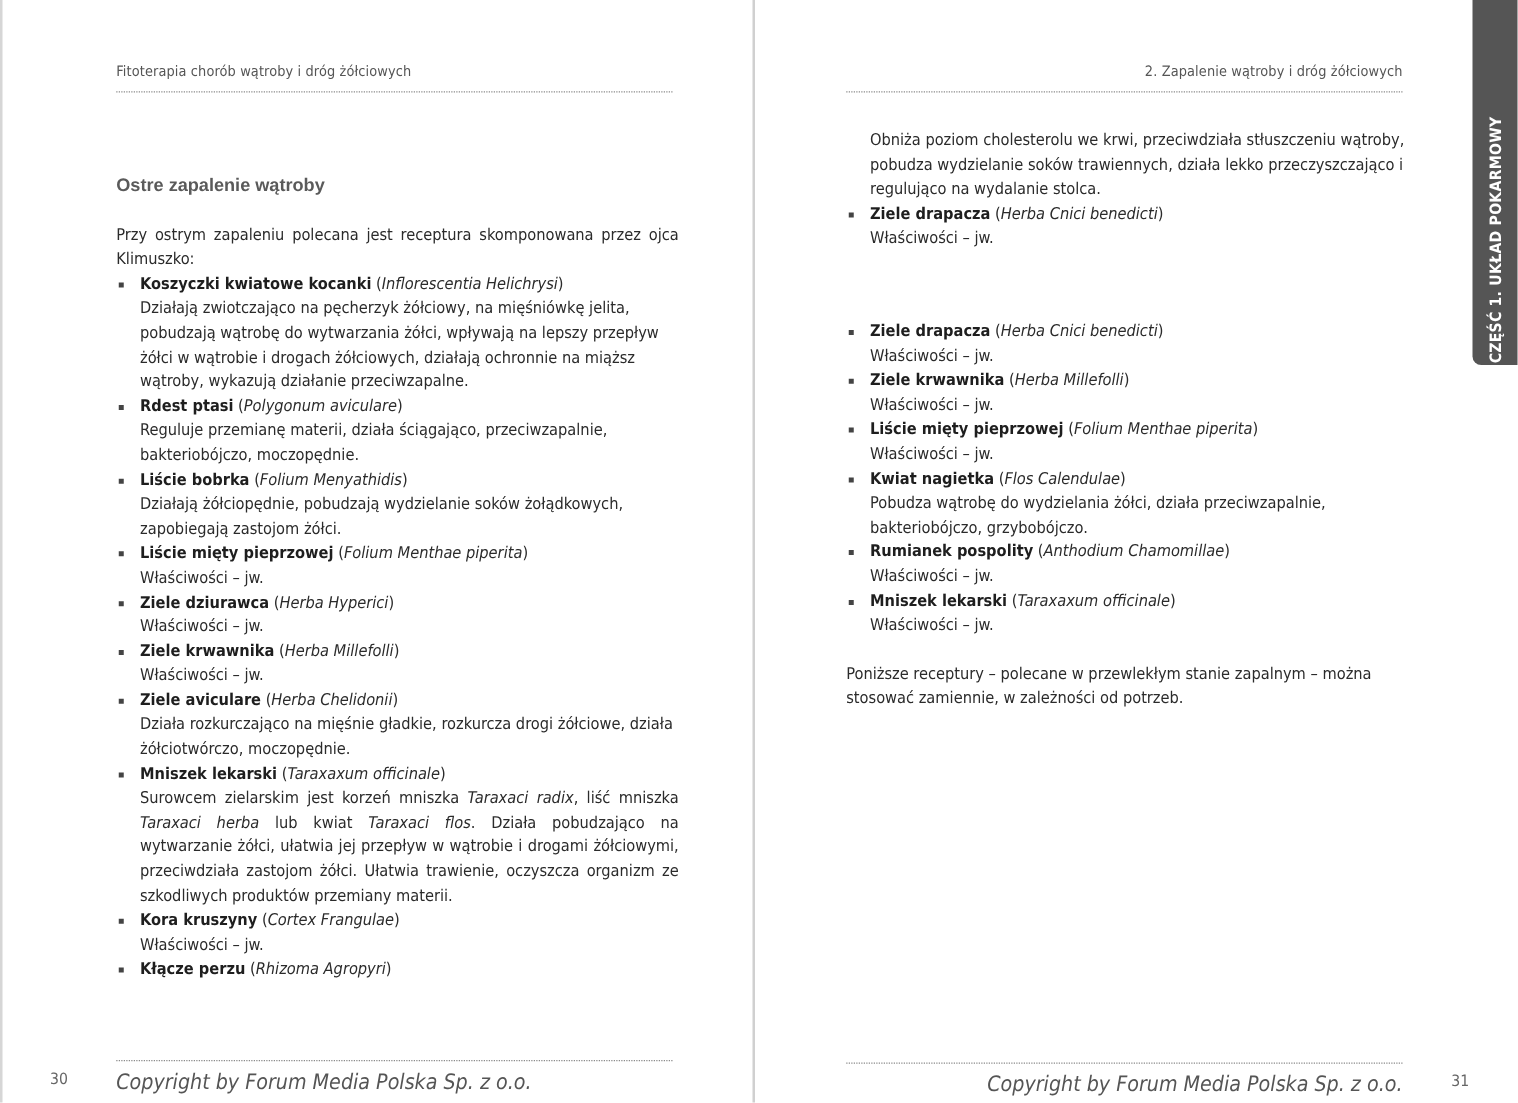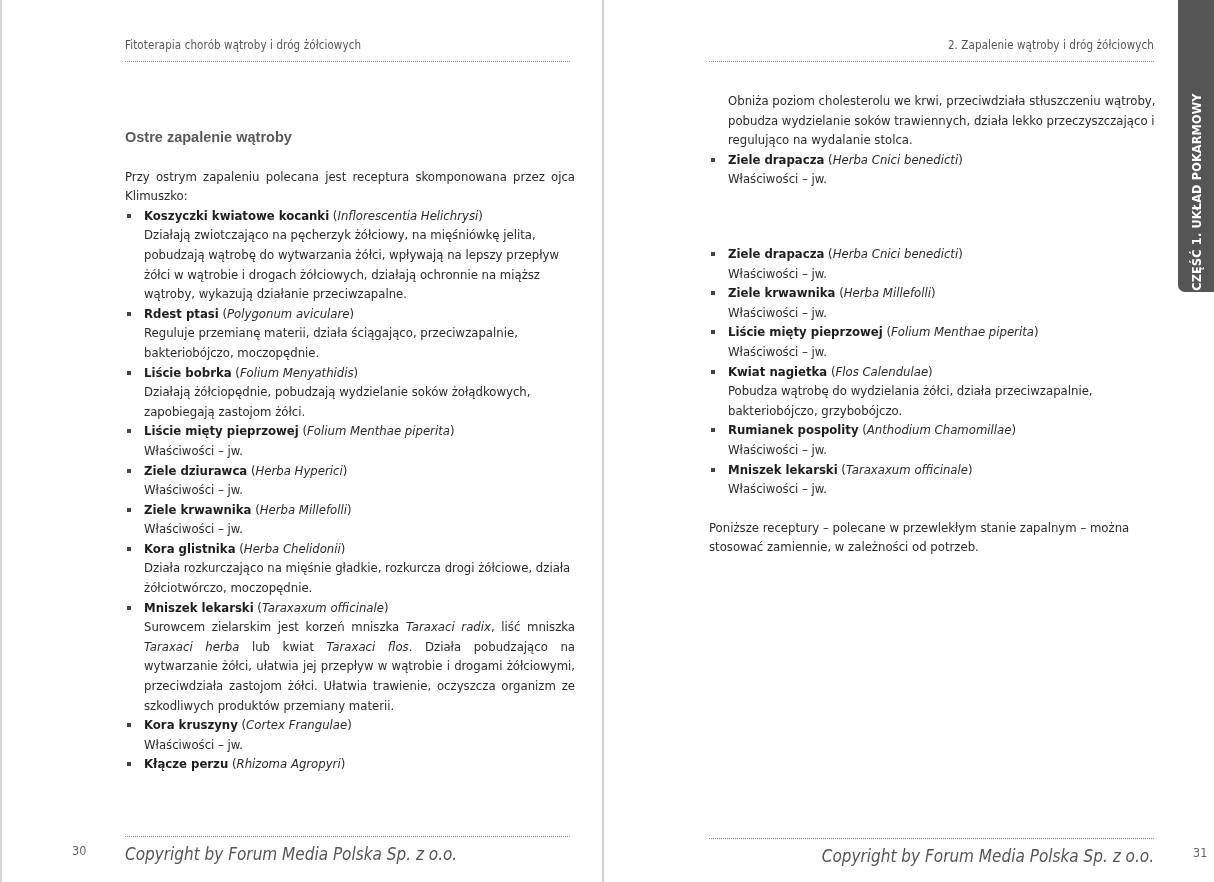--- a/index.html
+++ b/index.html
@@ -4,21 +4,21 @@
 <style>
   html, body { margin:0; padding:0; }
   body {
     width:1214px; height:882px; overflow:hidden; position:relative;
     background:#ffffff;
     font-family:"DejaVu Sans", sans-serif;
     color:#2b2b2b;
   }
   .left-edge { position:absolute; left:0; top:0; width:2px; height:882px; background:#d6d6d6; }
   .gutter { position:absolute; left:602px; top:0; width:2px; height:882px; background:#d0d0d0; }
-  .page { position:absolute; top:0; height:700px;margin-left:32px; }
+  .page { position:absolute; top:12px; height:700px; }
   .page.left { left:0; width:602px; }
   .page.right { left:604px; width:610px; }
 
   .running-head {
     position:absolute; top:38px; font-family:"DejaVu Sans Condensed","DejaVu Sans", sans-serif;
     font-size:11.5px; color:#555; letter-spacing:0.1px; white-space:nowrap;
   }
   .page.left .running-head { left:93px; }
   .page.right .running-head { right:92px; }
   .rule {
@@ -88,21 +88,21 @@
     <h2 class="section-title">Ostre zapalenie wątroby</h2>
     <div style="height:19px"></div>
     <p class="para" style="text-align:justify">Przy ostrym zapaleniu polecana jest receptura skomponowana przez ojca Klimuszko:</p>
     <ul class="items">
         <li class="item"><span class="bullet"></span><span class="item-name">Koszyczki kwiatowe kocanki</span> (<span class="item-latin">Inflorescentia Helichrysi</span>)<span class="item-desc">Działają zwiotczająco na pęcherzyk żółciowy, na mięśniówkę jelita, pobudzają wątrobę do wytwarzania żółci, wpływają na lepszy przepływ żółci w wątrobie i drogach żółciowych, działają ochronnie na miąższ wątroby, wykazują działanie przeciwzapalne.</span></li>
         <li class="item"><span class="bullet"></span><span class="item-name">Rdest ptasi</span> (<span class="item-latin">Polygonum aviculare</span>)<span class="item-desc">Reguluje przemianę materii, działa ściągająco, przeciwzapalnie, bakteriobójczo, moczopędnie.</span></li>
         <li class="item"><span class="bullet"></span><span class="item-name">Liście bobrka</span> (<span class="item-latin">Folium Menyathidis</span>)<span class="item-desc">Działają żółciopędnie, pobudzają wydzielanie soków żołądkowych, zapobiegają zastojom żółci.</span></li>
         <li class="item"><span class="bullet"></span><span class="item-name">Liście mięty pieprzowej</span> (<span class="item-latin">Folium Menthae piperita</span>)<span class="item-desc">Właściwości – jw.</span></li>
         <li class="item"><span class="bullet"></span><span class="item-name">Ziele dziurawca</span> (<span class="item-latin">Herba Hyperici</span>)<span class="item-desc">Właściwości – jw.</span></li>
         <li class="item"><span class="bullet"></span><span class="item-name">Ziele krwawnika</span> (<span class="item-latin">Herba Millefolli</span>)<span class="item-desc">Właściwości – jw.</span></li>
-        <li class="item"><span class="bullet"></span><span class="item-name">Kora glistnika</span> (<span class="item-latin">Herba Chelidonii</span>)<span class="item-desc">Działa rozkurczająco na mięśnie gładkie, rozkurcza drogi żółciowe, działa żółciotwórczo, moczopędnie.</span></li>
+        <li class="item"><span class="bullet"></span><span class="item-name">Ziele aviculare</span> (<span class="item-latin">Herba Chelidonii</span>)<span class="item-desc">Działa rozkurczająco na mięśnie gładkie, rozkurcza drogi żółciowe, działa żółciotwórczo, moczopędnie.</span></li>
         <li class="item"><span class="bullet"></span><span class="item-name">Mniszek lekarski</span> (<span class="item-latin">Taraxaxum officinale</span>)<span class="item-desc" style="text-align: justify;"><span>Surowcem zielarskim jest korzeń mniszka </span><span style="font-style: italic;">Taraxaci radix</span><span>, liść mniszka </span><span style="font-style: italic;">Taraxaci herba</span><span> lub kwiat </span><span style="font-style: italic;">Taraxaci flos</span><span>. Działa pobudzająco na wytwarzanie żółci, ułatwia jej przepływ w wątrobie i drogami żółciowymi, przeciwdziała zastojom żółci. Ułatwia trawienie, oczyszcza organizm ze szkodliwych produktów przemiany materii.</span></span></li>
         <li class="item"><span class="bullet"></span><span class="item-name">Kora kruszyny</span> (<span class="item-latin">Cortex Frangulae</span>)<span class="item-desc">Właściwości – jw.</span></li>
         <li class="item"><span class="bullet"></span><span class="item-name">Kłącze perzu</span> (<span class="item-latin">Rhizoma Agropyri</span>)</li>
       </ul>
   </div>
 
   <div class="rule bottom"></div>
   <div class="page-num">30</div>
   <div class="footer-text">Copyright by Forum Media Polska Sp. z o.o.</div>
 </div>

